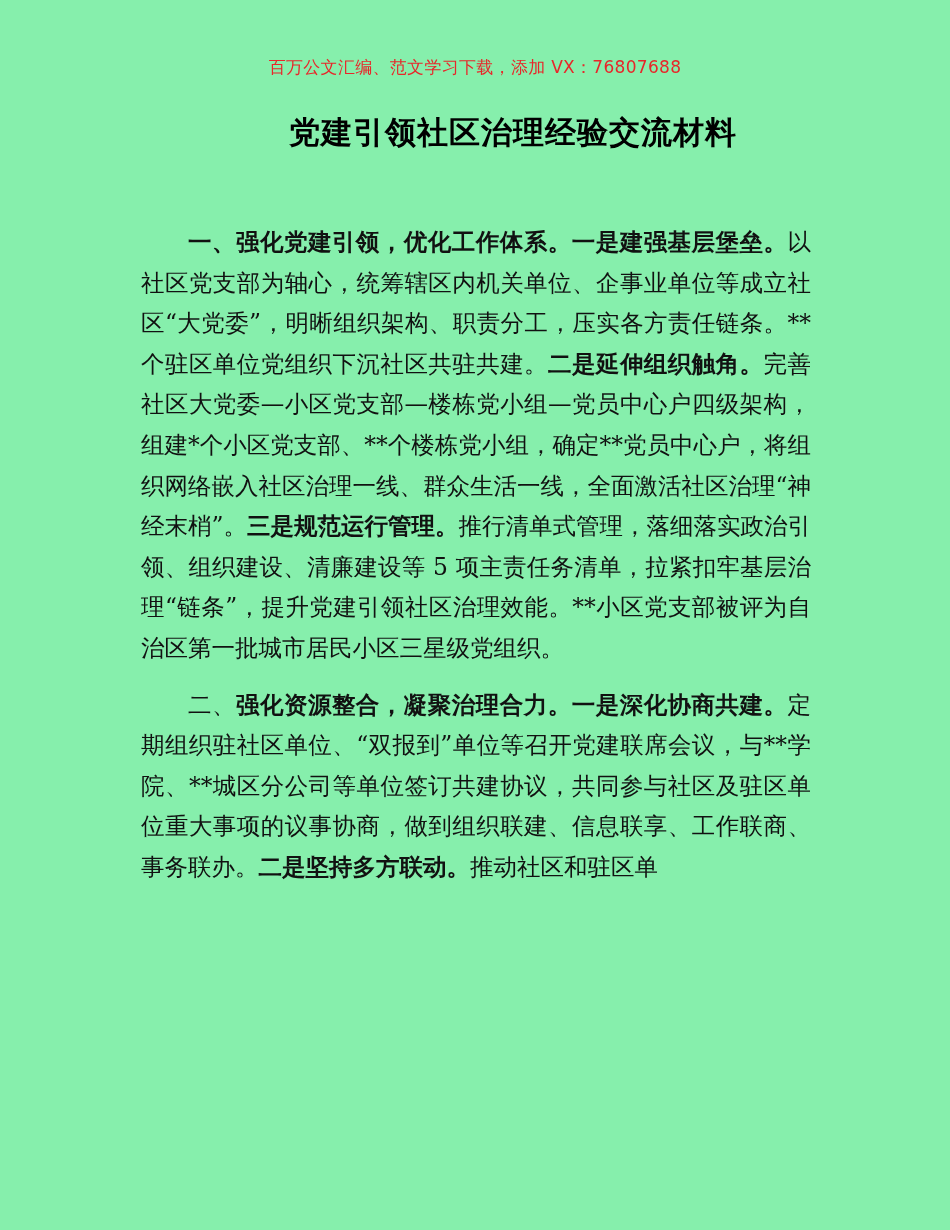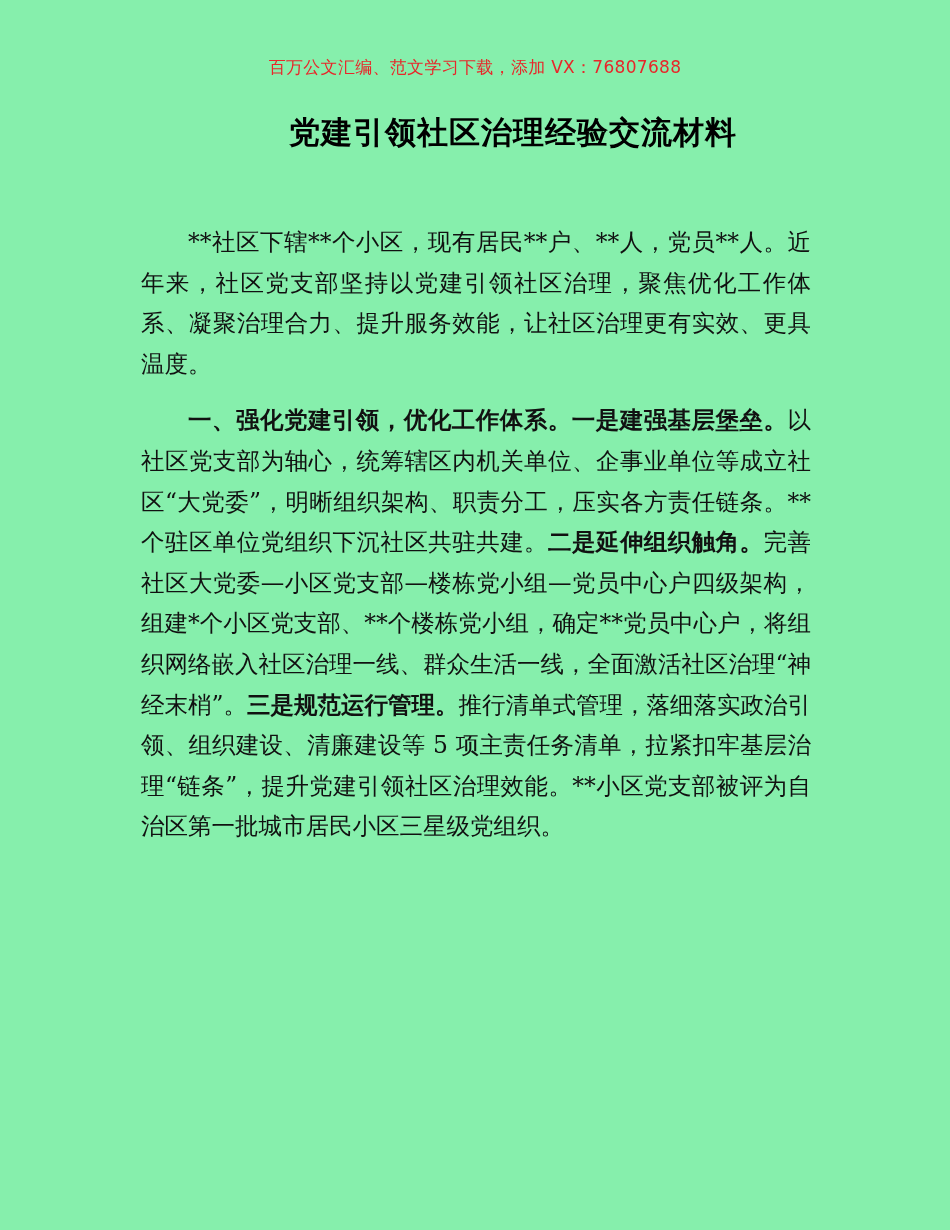--- a/index.html
+++ b/index.html
@@ -23,18 +23,18 @@
     .b { font-weight: bold; font-family: Liberation Serif, serif; }
   </style>
 </head>
 <body>
 
 <div class="page">
   <div class="watermark">百万公文汇编、范文学习下载，添加 VX：76807688</div>
   <div class="title">党建引领社区治理经验交流材料</div>
 
   <div class="body">
-    <p><span>**社区下辖**个小区，现有居民**户、**人，党员**人。近年来，社区党支部坚持以党建引领社区治理，聚焦优化工作体系、凝聚治理合力、提升服务效能，让社区治理更有实效、更具温度。</span></p>
 
     <p><span class="b">一、强化党建引领，优化工作体系。</span><span class="b">一是建强基层堡垒。</span><span>以社区党支部为轴心，统筹辖区内机关单位、企事业单位等成立社区“大党委”，明晰组织架构、职责分工，压实各方责任链条。**个驻区单位党组织下沉社区共驻共建。</span><span class="b">二是延伸组织触角。</span><span>完善社区大党委—小区党支部—楼栋党小组—党员中心户四级架构，组建*个小区党支部、**个楼栋党小组，确定**党员中心户，将组织网络嵌入社区治理一线、群众生活一线，全面激活社区治理“神经末梢”。</span><span class="b">三是规范运行管理。</span><span>推行清单式管理，落细落实政治引领、组织建设、清廉建设等 5 项主责任务清单，拉紧扣牢基层治理“链条”，提升党建引领社区治理效能。**小区党支部被评为自治区第一批城市居民小区三星级党组织。</span></p>
 
+    <p><span>二、</span><span class="b">强化资源整合，凝聚治理合力。</span><span class="b">一是深化协商共建。</span><span>定期组织驻社区单位、“双报到”单位等召开党建联席会议，与**学院、**城区分公司等单位签订共建协议，共同参与社区及驻区单位重大事项的议事协商，做到组织联建、信息联享、工作联商、事务联办。</span><span class="b">二是坚持多方联动。</span><span>推动社区和驻区单</span></p>
   </div>
 </div>
 
 </body></html>

